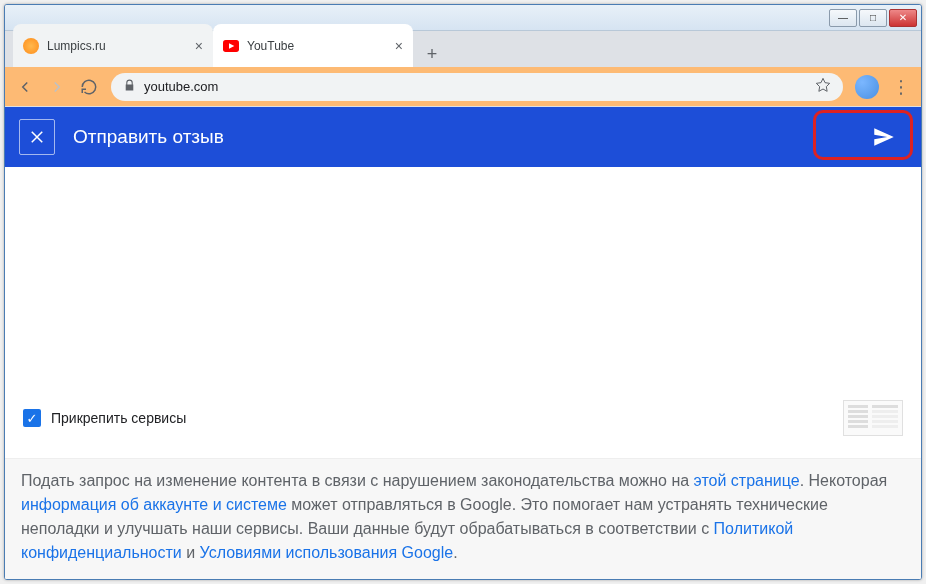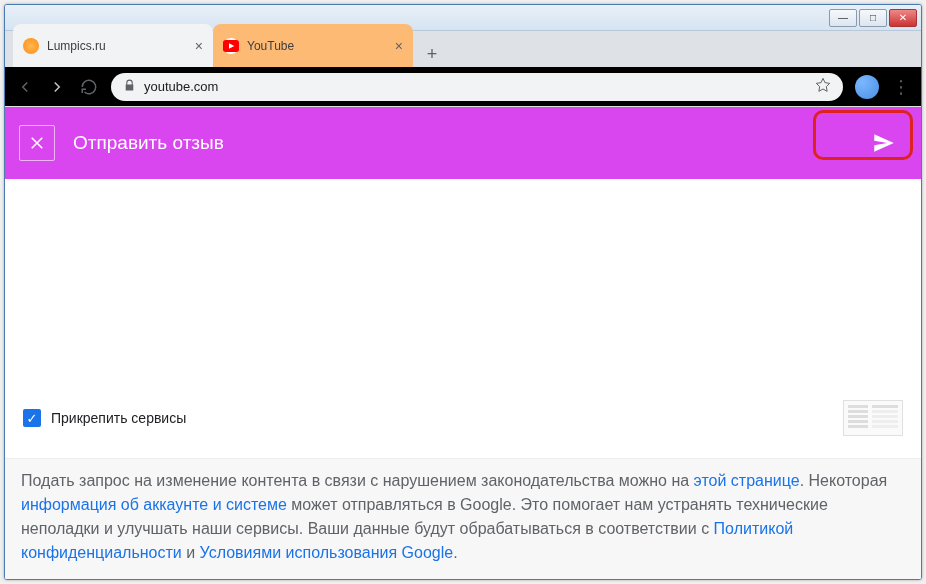--- a/index.html
+++ b/index.html
@@ -57,35 +57,35 @@
   background: #f1f3f4;
   border-radius: 8px 8px 0 0;
   display: flex;
   align-items: center;
   padding: 0 10px;
   font-size: 12px;
   color: #3c4043;
   gap: 8px;
   cursor: pointer;
 }
-.tab.active { background: #fdba74; }
+.tab.active { background: #ffffff; }
 .tab .tabclose { margin-left: auto; color:#5f6368; font-size:14px; }
 .favicon { width:16px; height:16px; border-radius:50%; display:flex; align-items:center; justify-content:center; }
 .favicon.orange { background: radial-gradient(#ffb84d,#ff8c1a); }
 .favicon.yt { background:#fff; }
 .favicon.yt svg { width:16px; height:12px; }
 .newtab {
   width:26px; height:26px; display:flex; align-items:center; justify-content:center;
   color:#5f6368; font-size:18px; cursor:pointer; margin-left:6px;
 }
 
 
 .addrrow {
   height: 40px;
-  background: #000000;
+  background: #fdba74;
   display: flex;
   align-items: center;
   padding: 0 10px;
   gap: 12px;
   border-bottom: 1px solid #e0e0e0;
 }
 .navicon { width:20px; height:20px; color:#5f6368; display:flex; align-items:center; justify-content:center; cursor:pointer; }
 .navicon.disabled { color:#bdc1c6; cursor:default; }
 .urlbar {
   flex:1; height:28px; background:#f1f3f4; border-radius:14px;
@@ -93,22 +93,22 @@
 }
 .lock { color:#5f6368; }
 .urltext { flex:1; }
 .staricon { color:#5f6368; }
 .profile { width:24px; height:24px; border-radius:50%; background: radial-gradient(circle at 30% 30%, #7bb7ff, #4a90e2); }
 .menuicon { color:#5f6368; font-size:18px; }
 
 
 .content { flex:1; display:flex; flex-direction:column; background:#fff; position:relative; }
 .fbheader {
-  height: 72px;
-  background: #d946ef;
+  height: 60px;
+  background: #1d4ed8;
   display:flex;
   align-items:center;
   padding: 0 14px;
   gap: 18px;
   color:#fff;
 }
 .fbclose {
   width:36px; height:36px; border:1px solid rgba(255,255,255,0.6);
   display:flex; align-items:center; justify-content:center;
   font-size:18px; cursor:pointer; border-radius:2px;

